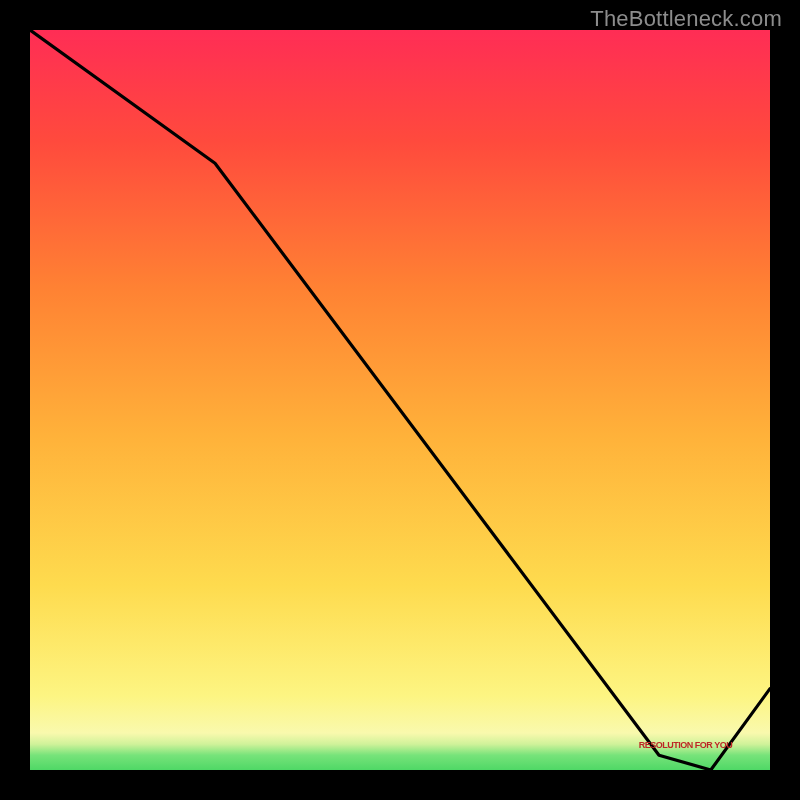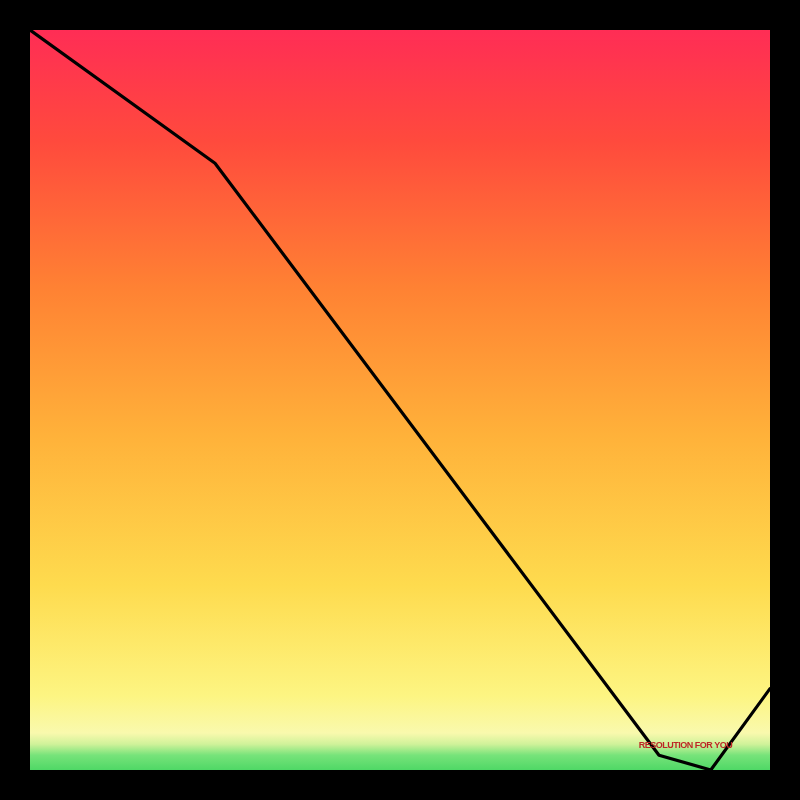--- a/index.html
+++ b/index.html
@@ -55,20 +55,21 @@
     z-index: 40;
     white-space: nowrap;
     font-family: Arial, sans-serif;
   }
 </style>
 </head>
 <body>
 
 <div class="frame">
 
+  <div class="watermark">TheBottleneck.com</div>
 
   <div class="plot-area">
     <svg class="plot-svg" viewBox="0 0 740 740" preserveAspectRatio="none">
       <defs>
         <linearGradient id="bg-grad" x1="0" y1="1" x2="0" y2="0">
             <stop offset="0.00%" stop-color="#4fd866"></stop>
             <stop offset="2.00%" stop-color="#77e37a"></stop>
             <stop offset="3.50%" stop-color="#d0f29a"></stop>
             <stop offset="5.00%" stop-color="#f9f9ad"></stop>
             <stop offset="10.00%" stop-color="#fdf582"></stop>

